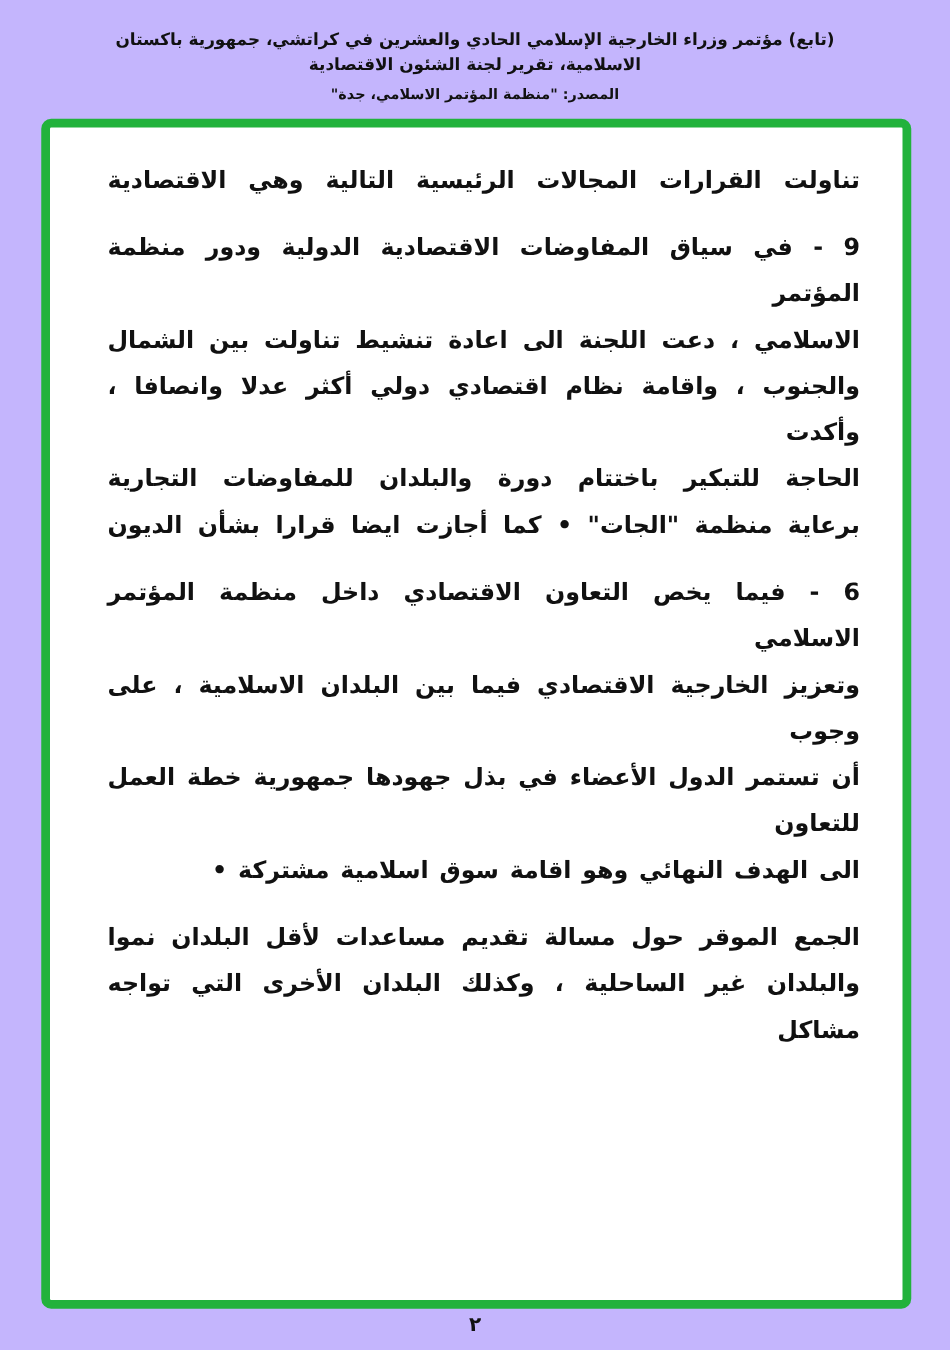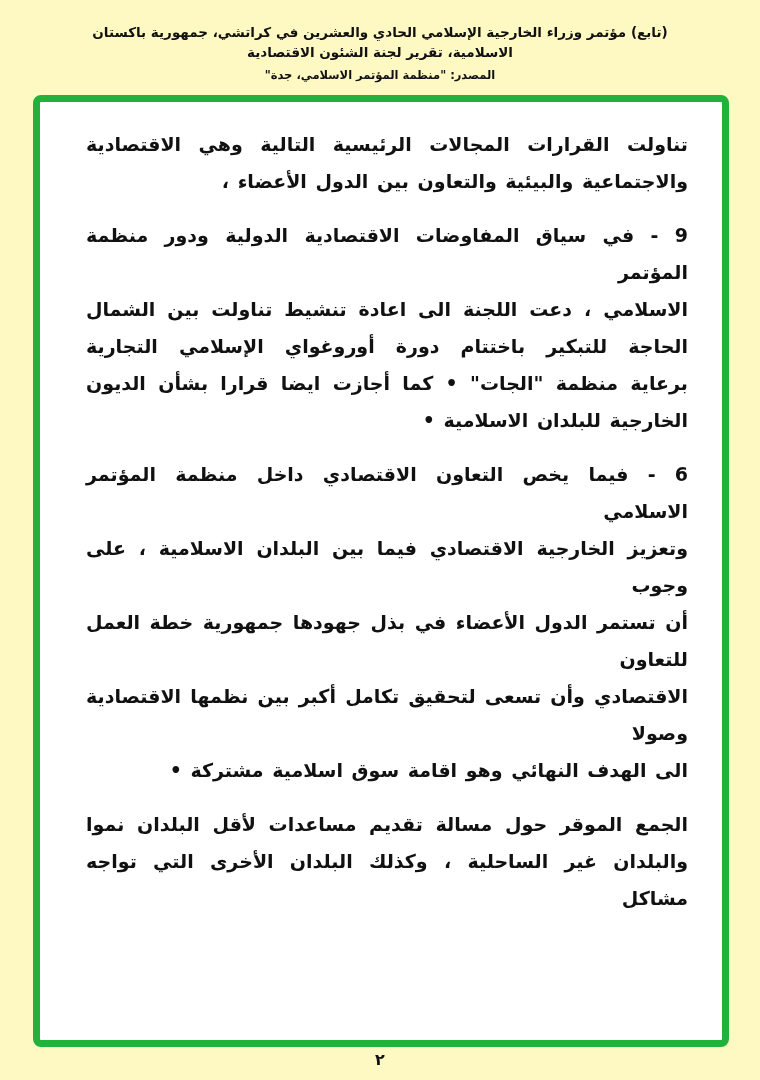--- a/index.html
+++ b/index.html
@@ -9,21 +9,21 @@
     width: 760px;
     height: 1080px;
     font-family: "DejaVu Sans", sans-serif;
     color: #111111;
     overflow: hidden;
   }
   .page {
     position: relative;
     width: 760px;
     height: 1080px;
-    background: #fef9c3;
+    background: #c4b5fd;
   }
   
   .doc-header {
     position: absolute;
     top: 22px;
     left: 0;
     width: 760px;
     text-align: center;
     direction: rtl;
   }
@@ -89,36 +89,34 @@
 
   <div class="doc-header">
     <div class="h1">(تابع) مؤتمر وزراء الخارجية الإسلامي الحادي والعشرين في كراتشي، جمهورية باكستان الاسلامية، تقرير لجنة الشئون الاقتصادية</div>
     <div class="h2">المصدر: "منظمة المؤتمر الاسلامي، جدة"</div>
   </div>
 
   <div class="doc-frame" style="border-color: rgb(34, 178, 60);">
 
     <div class="paragraph">
       <div class="line">تناولت القرارات المجالات الرئيسية التالية وهي الاقتصادية</div>
-      <div class="line end">والاجتماعية والبيئية والتعاون بين الدول الأعضاء ،</div>
     </div>
 
     <div class="paragraph">
       <div class="line">9 -  في سياق المفاوضات الاقتصادية الدولية ودور منظمة المؤتمر</div>
       <div class="line">الاسلامي ، دعت اللجنة الى اعادة تنشيط تناولت بين الشمال</div>
-      <div class="line">الحاجة للتبكير باختتام دورة أوروغواي الإسلامي التجارية</div>
+      <div class="line">والجنوب ، واقامة نظام اقتصادي دولي أكثر عدلا وانصافا ، وأكدت</div>
+      <div class="line">الحاجة للتبكير باختتام دورة والبلدان للمفاوضات التجارية</div>
       <div class="line">برعاية منظمة "الجات" • كما أجازت ايضا قرارا بشأن الديون</div>
-      <div class="line end">الخارجية للبلدان الاسلامية •</div>
     </div>
 
     <div class="paragraph">
       <div class="line">6 -  فيما يخص التعاون الاقتصادي داخل منظمة المؤتمر الاسلامي</div>
       <div class="line">وتعزيز الخارجية الاقتصادي فيما بين البلدان الاسلامية ، على وجوب</div>
       <div class="line">أن تستمر الدول الأعضاء في بذل جهودها جمهورية خطة العمل للتعاون</div>
-      <div class="line">الاقتصادي وأن تسعى لتحقيق تكامل أكبر بين نظمها الاقتصادية وصولا</div>
       <div class="line end">الى الهدف النهائي وهو اقامة سوق اسلامية مشتركة •</div>
     </div>
 
     <div class="paragraph">
       <div class="line">الجمع الموقر حول مسالة تقديم مساعدات لأقل البلدان نموا</div>
       <div class="line">والبلدان غير الساحلية ، وكذلك البلدان الأخرى التي تواجه مشاكل</div>
 
     </div>
 
   </div>

